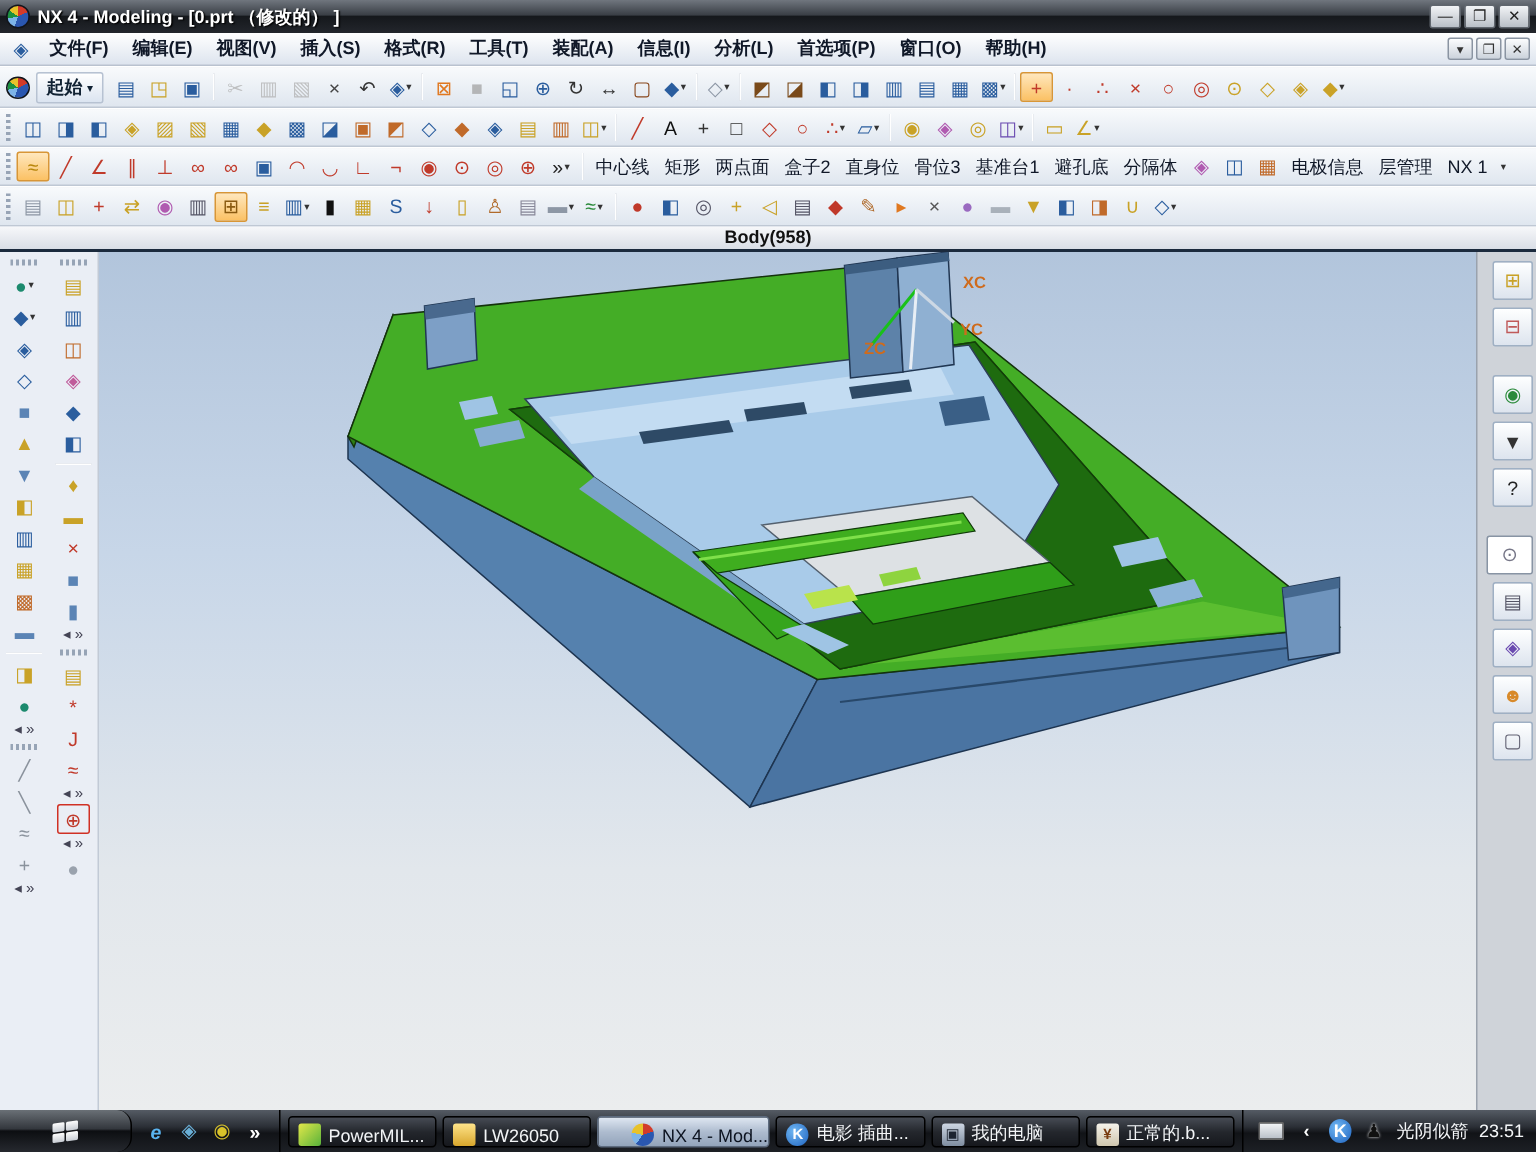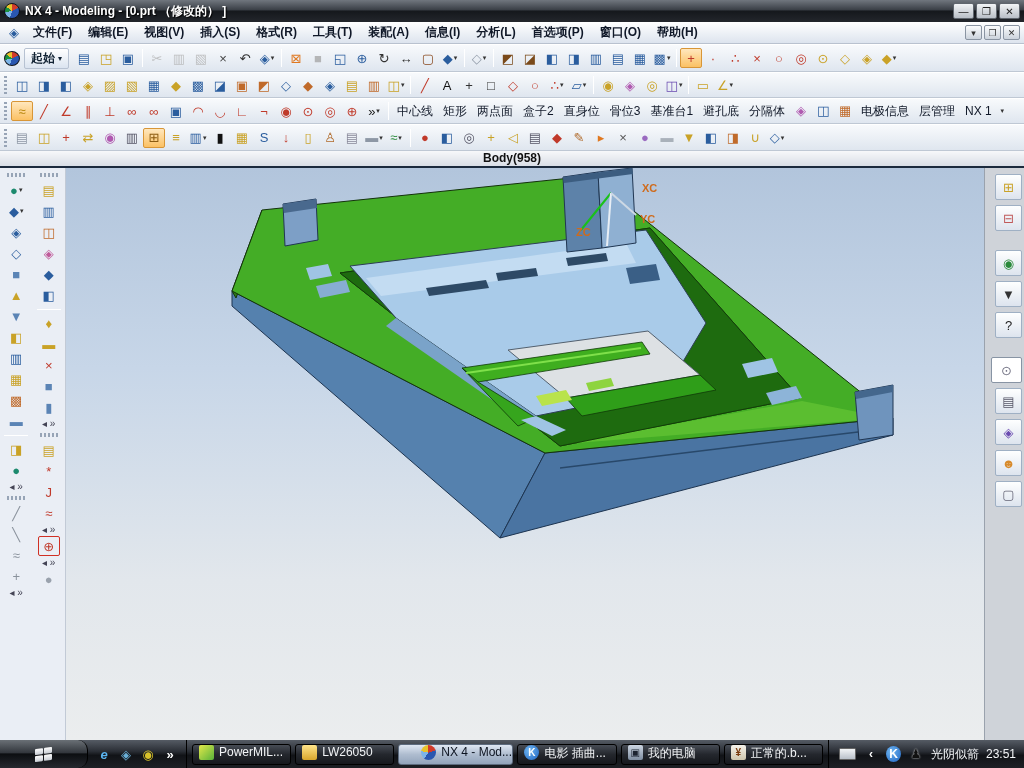--- a/index.html
+++ b/index.html
@@ -55,21 +55,21 @@
   .resbtn.activetab { background:#fff; border-color:#8894a4; width:31px; }
 
   
   .taskbar { flex:0 0 28px; background:linear-gradient(180deg,#555b64 0%,#2b2f36 40%,#111317 55%,#1d2025 100%); display:flex; align-items:center; color:#fff; }
   .startorb { width:88px; height:28px; background:linear-gradient(180deg,#6a7076 0%,#33373d 45%,#0c0e11 50%,#26292f 100%); border-right:1px solid #000; display:flex; align-items:center; justify-content:center; border-radius:0 10px 10px 0; }
   .winflag { display:grid; grid-template-columns:8px 8px; grid-template-rows:6px 6px; gap:1px; transform:skewY(-8deg); }
   .winflag span { background:linear-gradient(#fdfdfd,#c7ccd3); border-radius:1px; }
   .quick { display:flex; align-items:center; gap:6px; padding:0 8px; border-right:1px solid #000; height:100%; }
   .qico { width:16px; height:16px; display:flex; align-items:center; justify-content:center; font-size:13px; }
   .tasks { flex:1; display:flex; align-items:center; gap:4px; padding:0 5px; min-width:0; }
-  .task { flex:1 1 0; max-width:118px; height:21px; display:flex; align-items:flex-start; gap:5px; padding:0 6px; font-size:12px; color:#f2f4f6; background:linear-gradient(#474c55,#24272d 50%,#16181d); border:1px solid #000; border-radius:3px; overflow:hidden; white-space:nowrap; }
+  .task { flex:1 1 0; max-width:118px; height:21px; display:flex; align-items:flex-end; gap:5px; padding:0 6px; font-size:12px; color:#f2f4f6; background:linear-gradient(#474c55,#24272d 50%,#16181d); border:1px solid #000; border-radius:3px; overflow:hidden; white-space:nowrap; }
   .task.active { background:linear-gradient(#dfe7f2,#aebccf 50%,#93a4bb); color:#0c1320; border-color:#5d6b7e;padding-left:22px; }
   .tico { width:15px; height:15px; flex:0 0 15px; border-radius:2px; display:flex; align-items:center; justify-content:center; font-size:10px; font-weight:bold; }
   .ico-powermill { background:linear-gradient(135deg,#e3e84a,#58b23a); color:#133; }
   .ico-folder { background:linear-gradient(#ffe48a,#d8a62c); border-radius:2px 2px 2px 2px; color:#7a5a10; }
   .ico-nx { border-radius:50%; background:conic-gradient(#d23b2a 0 20%,#2a57b0 20% 60%,#7db4e8 60% 78%,#e8c22a 78% 100%); }
   .ico-kmp { border-radius:50%; background:radial-gradient(circle at 35% 35%,#6fb6f2,#1e63c0); color:#fff; }
   .ico-computer { background:linear-gradient(#cdd6e2,#7e8da0); color:#1c2430; }
   .ico-plant { background:linear-gradient(#f5f2ea,#cfc6ae); color:#7a3c10; }
   .tray { display:flex; align-items:center; gap:7px; padding:0 8px 0 10px; border-left:1px solid #000; height:100%; font-size:12px; }
   .trayico { width:16px; height:16px; display:flex; align-items:center; justify-content:center; font-size:12px; }

